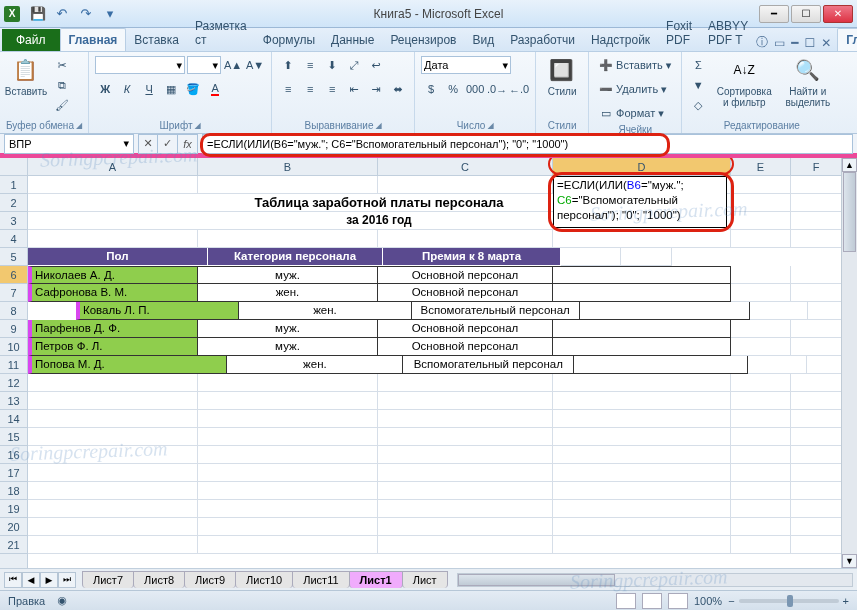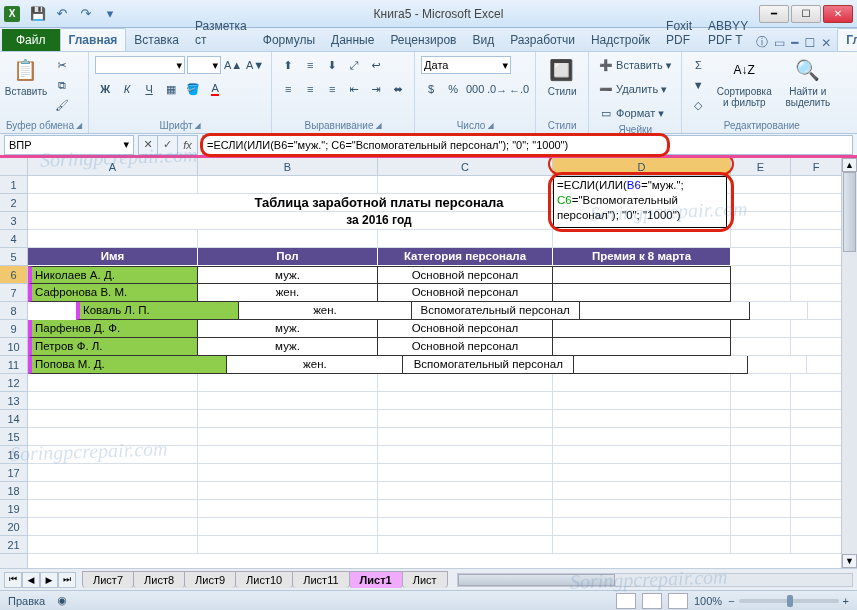--- a/index.html
+++ b/index.html
@@ -35,21 +35,21 @@
   .minirow { display:flex; gap:2px; }
   .minibtn { width:20px; height:18px; border:1px solid transparent; display:flex; align-items:center; justify-content:center; font-size:11px; color:#33536e; cursor:pointer; }
   .fontbox, .sizebox { height:18px; border:1px solid #a9c2db; background:#fff; font-size:11px; padding:0 2px; display:flex; align-items:center; gap:2px; cursor:pointer;}
   .fontbox { width:90px; } .sizebox { width:34px; }
   .combo { height:18px; border:1px solid #a9c2db; background:#fff; font-size:11px; padding:0 2px; display:flex; align-items:center; gap:2px; cursor:pointer; width:90px;}
   .txtbtn { height:18px; padding:0 4px; display:flex; align-items:center; gap:3px; font-size:11px; color:#33536e; cursor:pointer;}
   .txtbtn .ic { width:14px; height:14px; display:flex; align-items:center; justify-content:center;}
   .stackcol { display:flex; flex-direction:column; gap:2px; }
 
   
-  .fbarwrap { display:flex; align-items:center; height:24px; border-bottom:3px solid #ec4899; background:#eef3f9; padding:2px 4px; gap:4px;}
+  .fbarwrap { display:flex; align-items:center; height:24px; border-bottom:5px solid #ec4899; background:#eef3f9; padding:2px 4px; gap:4px;}
   .namebox { width:130px; height:20px; background:#fff; border:1px solid #a9c2db; display:flex; align-items:center; justify-content:space-between; padding:0 4px; font-size:11px;}
   .fxbtns { display:flex; gap:0; }
   .fxbtns .fb { width:20px; height:20px; border:1px solid #a9c2db; border-left:none; background:#eef3f9; display:flex; align-items:center; justify-content:center; cursor:pointer; font-size:11px; color:#555;}
   .fxbtns .fb:first-child { border-left:1px solid #a9c2db;}
   .fxinput { flex:1; height:20px; border:1px solid #a9c2db; background:#fff; padding:0 4px; font-size:11px; display:flex; align-items:center; }
   .fbarhl { position:absolute; border:3px solid #d21; border-radius:10px; pointer-events:none; }
 
   
   .gridwrap { position:relative; height: calc(610px - 28px - 24px - 82px - 24px - 22px - 20px); display:flex; }
   .rowhdrs { width:28px; background:#e8eef4; border-right:1px solid #c1cfdd; }
@@ -366,21 +366,20 @@
         </div>
         <div class="row">
           <div class="cell " style="width: 170px;"></div>
           <div class="cell " style="width: 180px;"></div>
           <div class="cell " style="width: 175px;"></div>
           <div class="cell " style="width: 178px;"></div>
           <div class="cell " style="width: 60px;"></div>
           <div class="cell " style="width: 51px;"></div>
         </div>
         <div class="row">
-          <div class="cell thead" style="width: 170px;">Имя</div>
           <div class="cell thead" style="width: 180px;">Пол</div>
           <div class="cell thead" style="width: 175px;">Категория персонала</div>
           <div class="cell thead" style="width: 178px;">Премия к 8 марта</div>
           <div class="cell " style="width: 60px;"></div>
           <div class="cell " style="width: 51px;"></div>
         </div>
         <div class="row">
           <div class="cell green tcell first top" style="width: 170px;">Николаев А. Д.</div>
           <div class="cell tcell center top" style="width: 180px;">муж.</div>
           <div class="cell tcell center top" style="width: 175px;">Основной персонал</div>

